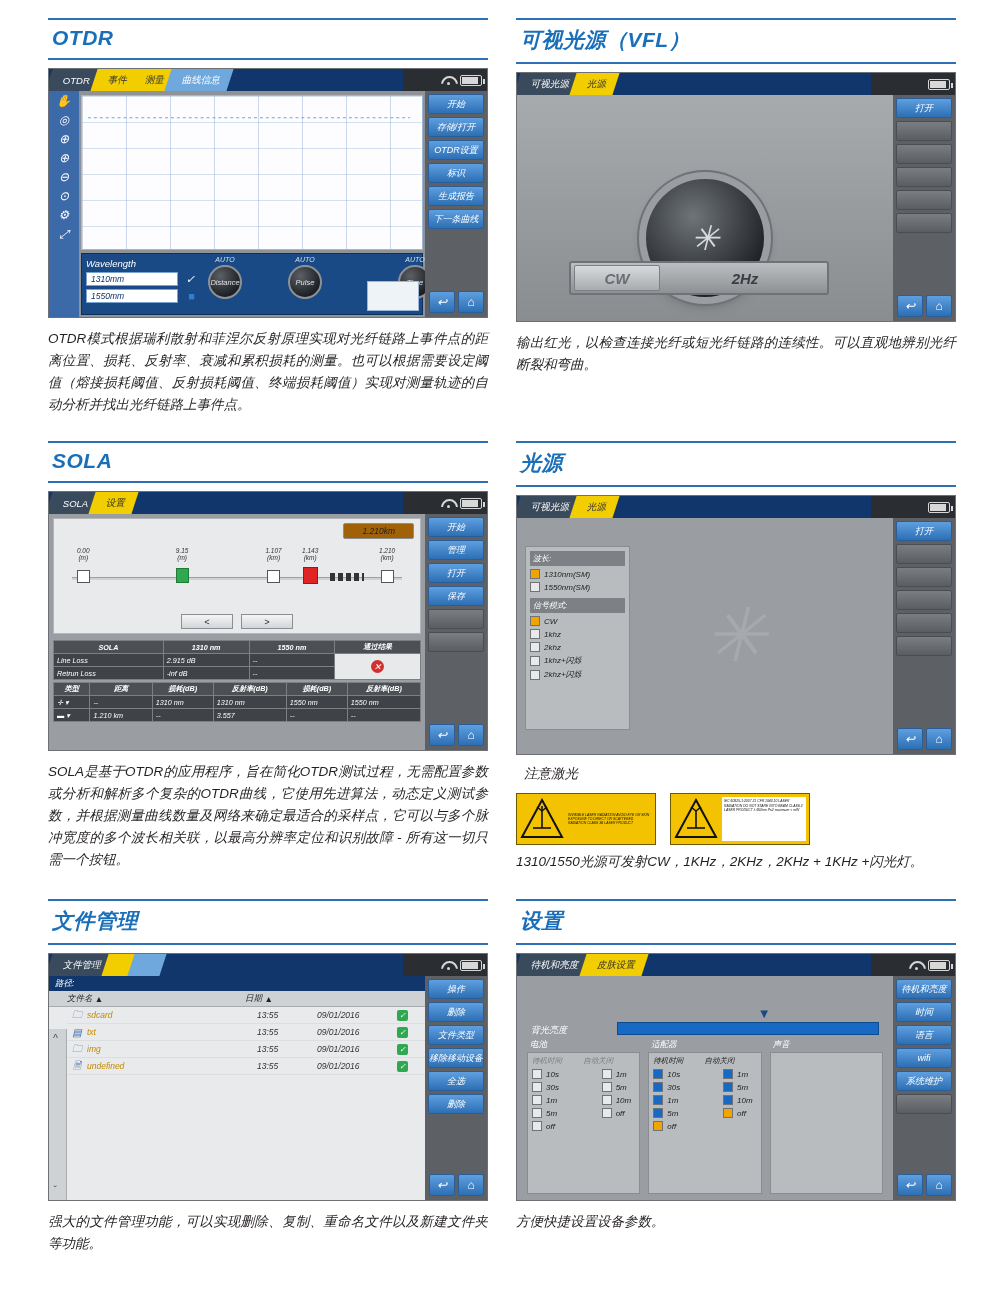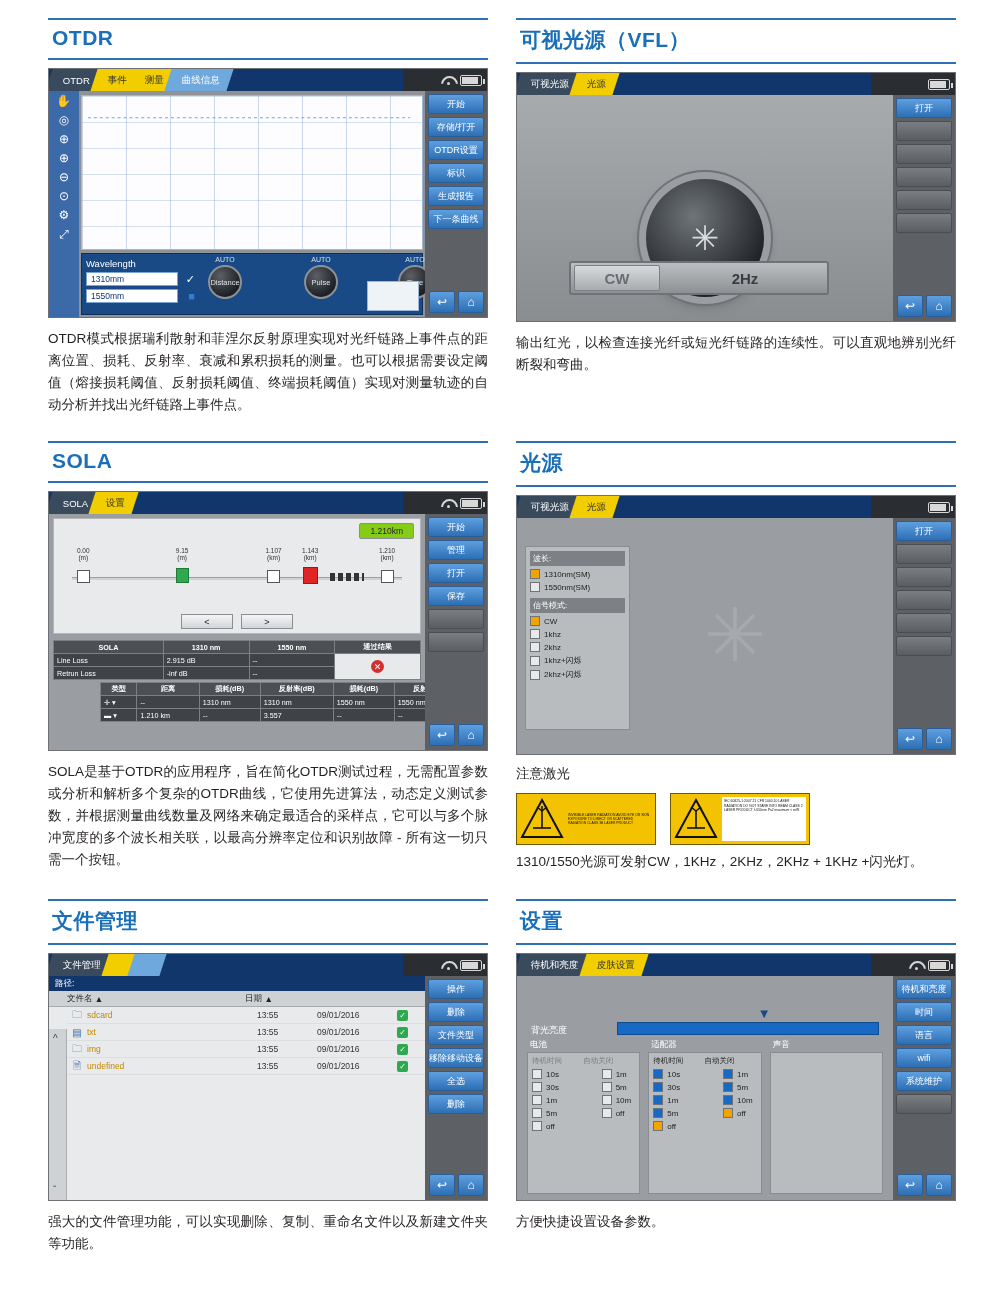--- a/index.html
+++ b/index.html
@@ -4,21 +4,21 @@
 <style>
   * { box-sizing: border-box; }
   html, body { margin:0; padding:0; }
   body {
     width: 990px; height: 1302px;
     background:#ffffff;
     font-family:"Liberation Sans", sans-serif;
     color:#231f20;
     position:relative;
   }
-  .page { padding: 18px 48px 0 48px; }
+  .page { padding: 18px 48px 0 48px; font-style: italic; }
   .grid { display:grid; grid-template-columns: 440px 440px; column-gap: 28px; }
   .rule { height:2px; background:#2f6fb5; width:100%; }
   .sect-title {
     font-size:21px; color:#1a6fb8; font-weight:bold;
     padding:6px 0 8px 4px; letter-spacing:0.5px;
   }
   .sect-underline { height:2px; background:#2f6fb5; width:100%; }
 
   .caption { font-size:13.5px; line-height:1.62; margin-top:10px; text-align:justify; }
 
@@ -134,22 +134,22 @@
   .cw-bar .seg.act { color:#3a3e42; }
   .cw-bar .seg.btnbox {
     margin:3px; background:linear-gradient(#d7dadd,#a9acaf); border:1px solid #7b7f83; border-radius:2px;
     height:26px; line-height:26px; flex:0 0 86px;
   }
 
   
   .sola-body { position:absolute; left:0; top:22px; right:62px; bottom:0; background:#9a9da1; }
   .sola-top { position:absolute; left:4px; top:4px; right:4px; height:116px; background:#e9eaec; border:1px solid #b3b6b9; }
   .km-badge {
-    position:absolute; right:6px; top:4px; background:#84cc16; border:1px solid #8b8e92;
-    font-size:8.5px; padding:2px 10px; border-radius:2px;
+    position:absolute; right:6px; top:4px; background:#a16207; border:1px solid #8b8e92;
+    font-size:8.5px; padding:2px 18px; border-radius:2px;
   }
   .fiber-line { position:absolute; left:18px; right:18px; top:58px; height:3px; background:#cfd2d5; border-top:1px solid #9ea1a4;}
   .tick-row { position:absolute; left:0; right:0; top:28px; height:22px; }
   .tick { position:absolute; text-align:center; font-size:6.5px; color:#333; transform:translateX(-50%); }
   .tick b { display:block; font-weight:normal; }
   .marker { position:absolute; top:44px; transform:translateX(-50%); width:14px; height:28px; }
   .mk-sq { width:13px; height:13px; border:1.5px solid #555; background:#fff; margin:7px auto 0 auto;}
   .mk-green { width:13px; height:15px; background:#2fa84f; border:1px solid #1d7a37; margin:5px auto 0; }
   .mk-red { width:15px; height:17px; background:#e02424; border:1px solid #a31515; margin:4px auto 0; }
   .mk-dots { width:34px; height:8px; background:repeating-linear-gradient(to right,#333 0 5px,transparent 5px 8px); margin:10px auto 0; }
@@ -289,21 +289,21 @@
               <span class="chk" style="color:#2f7fd0">■</span>
             </div>
           </div>
 
           <div class="knob-wrap" style="left:96px;">
             <div class="knob-lbl">AUTO</div>
             <div class="knob">
                 <span>Distance</span>
               </div>
           </div>
-          <div class="knob-wrap" style="left:192px;">
+          <div class="knob-wrap" style="left:176px;">
             <div class="knob-lbl">AUTO</div>
             <div class="knob">
                 <span>Pulse</span>
               </div>
           </div>
           <div class="knob-wrap" style="left:286px;">
             <div class="knob-lbl">AUTO</div>
             <div class="knob">
                 <span>Time</span>
               </div>
@@ -470,21 +470,21 @@
                 <td class="cell">--</td>
                 <td class="white" colspan="3" rowspan="2" style="text-align:center"><span class="pass-x">✕</span></td>
               </tr>
               <tr>
                 <td class="cell">Retrun Loss</td>
                 <td class="cell">-inf dB</td>
                 <td class="cell">--</td>
               </tr>
             </tbody>
               </table>
-            <table style="margin-top:2px;margin-left:47px;">
+            <table style="margin-top:2px;">
               <tbody>
                   <tr>
                 <th class="hd">类型</th>
                 <th class="hd">距离</th>
                 <th class="hd">损耗(dB)</th>
                 <th class="hd">反射率(dB)</th>
                 <th class="hd">损耗(dB)</th>
                 <th class="hd">反射率(dB)</th>
               </tr>
               <tr>
@@ -590,21 +590,21 @@
           <div class="rbtn empty"></div>
           <div class="rbtn empty"></div>
           <div class="rbtn empty"></div>
           <div class="navbtns">
             <div class="navb">↩</div>
             <div class="navb">⌂</div>
           </div>
         </div>
       </div>
 
-      <div class="caption" style="margin-top:8px;">注意激光</div>
+      <div class="caption" style="margin-top:8px;margin-left:8px;">注意激光</div>
 
       <div class="warn-row">
         <div class="warn-label">
           <svg width="44" height="44" viewBox="0 0 44 44">
             <polygon points="22,3 42,40 2,40" fill="#f3c200" stroke="#111" stroke-width="2"></polygon>
             <g stroke="#111" stroke-width="1.6">
               <line x1="13" y1="31" x2="31" y2="31"></line>
               <line x1="22" y1="31" x2="22" y2="14"></line>
               <line x1="22" y1="14" x2="17" y2="10"></line>
               <line x1="22" y1="14" x2="27" y2="10"></line>

